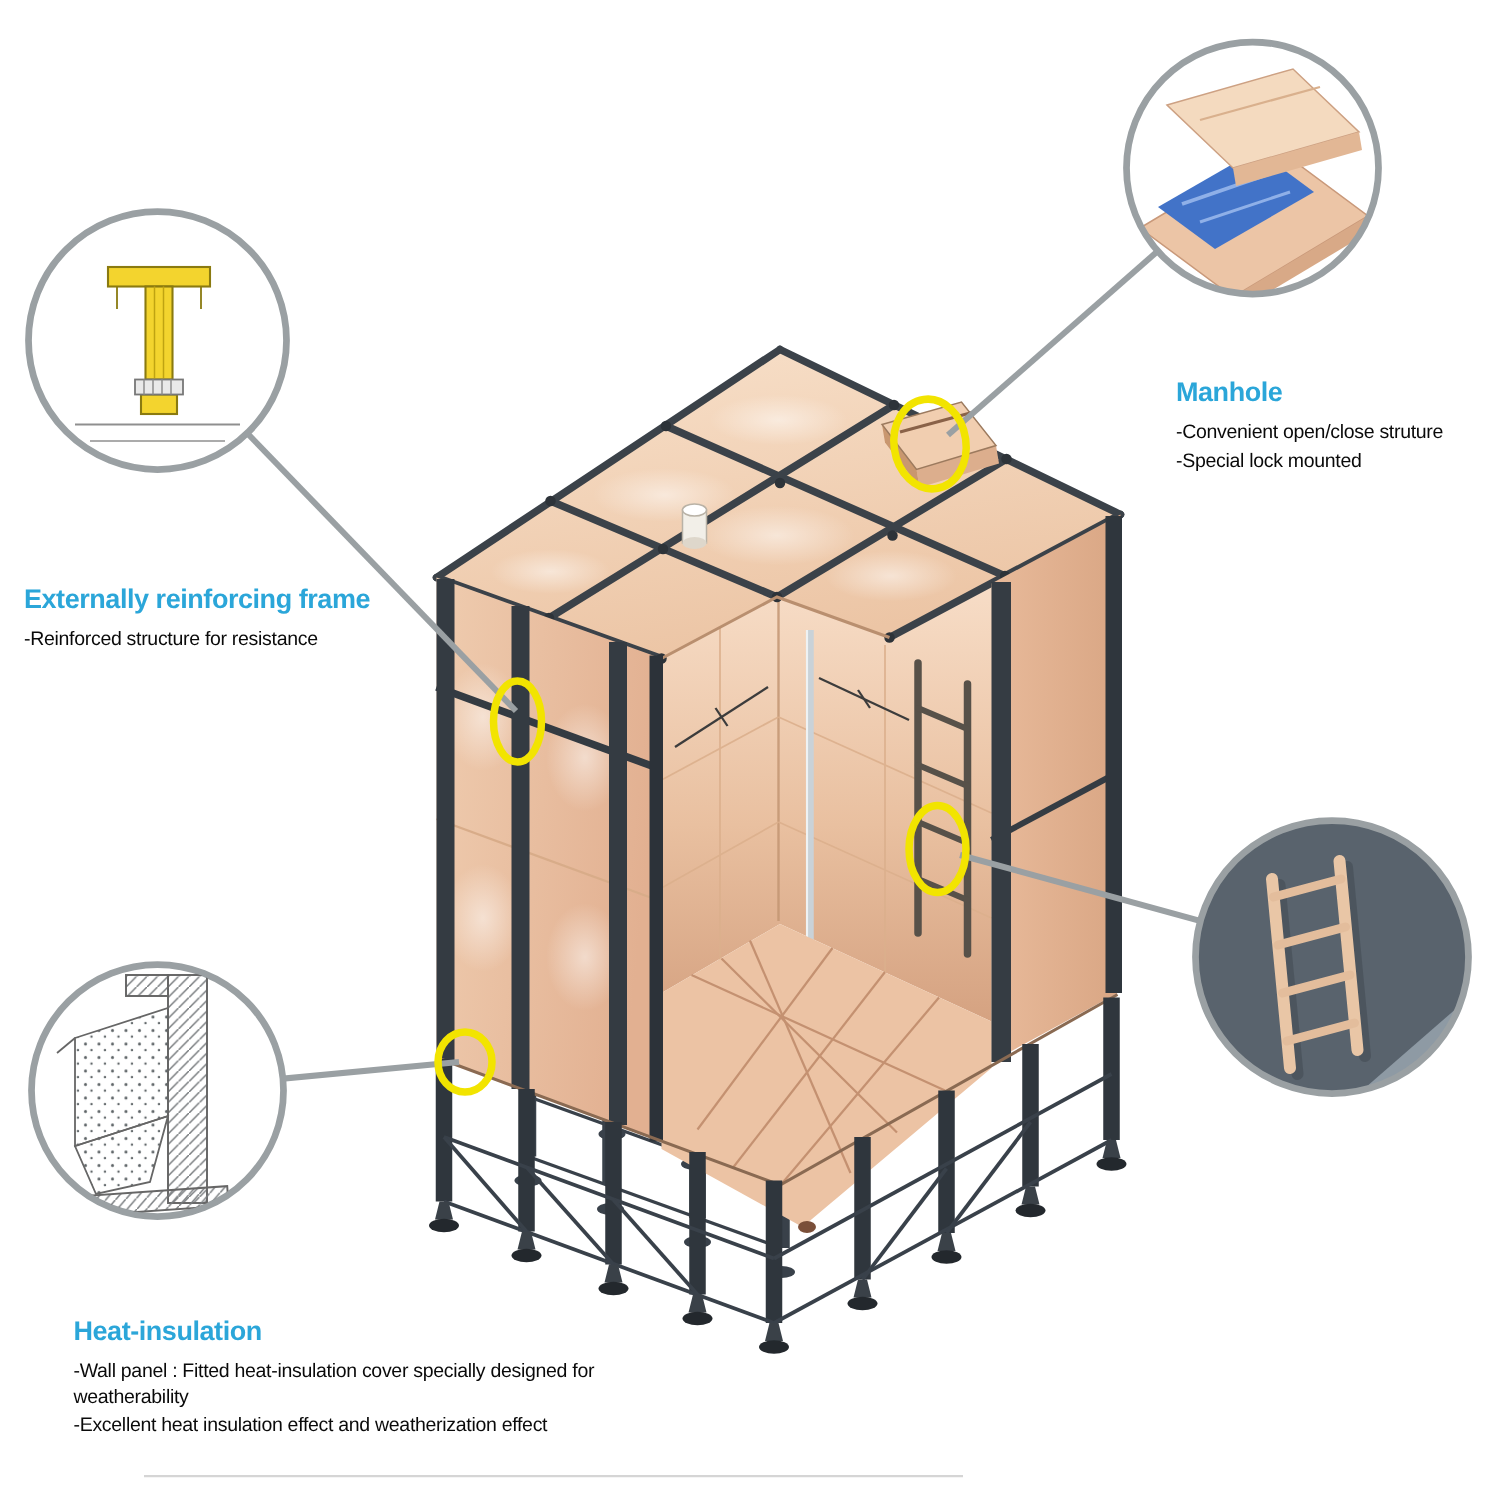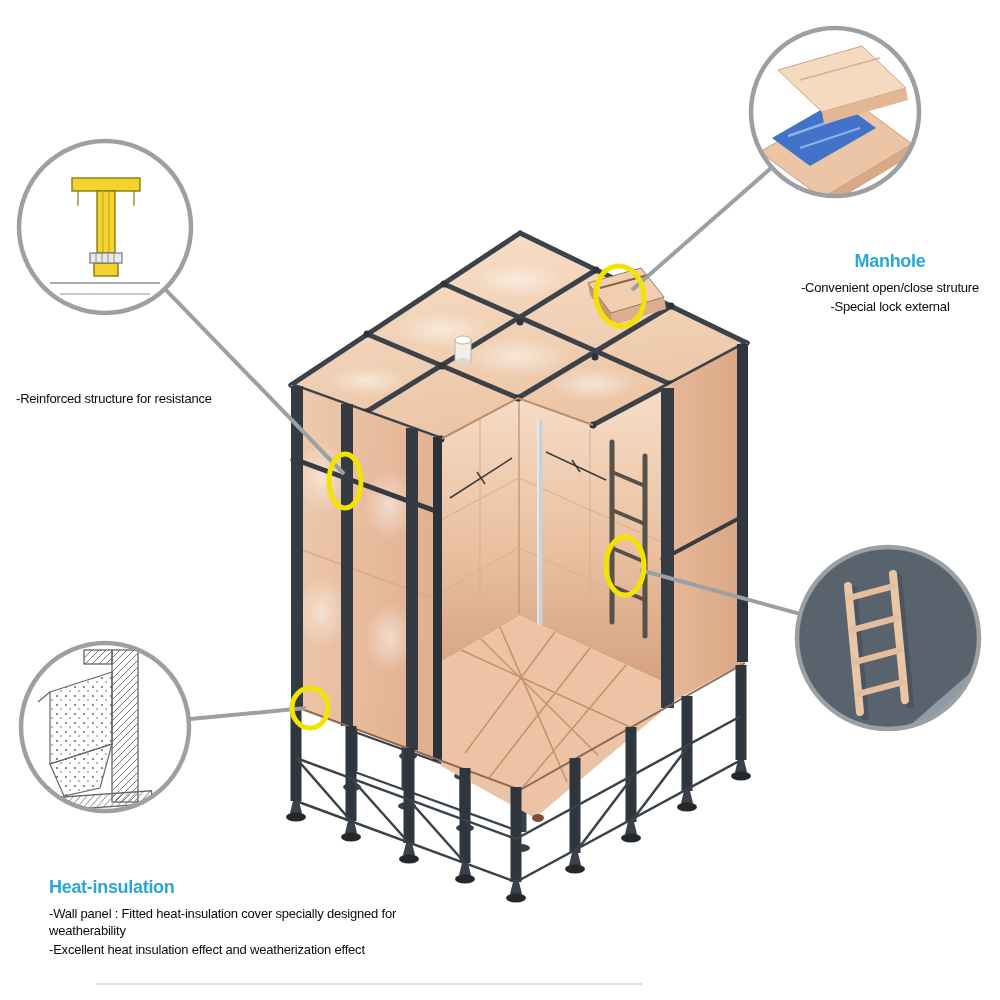--- a/index.html
+++ b/index.html
@@ -349,27 +349,28 @@
         <line x1="858" y1="694" x2="903" y2="682"></line>
       </g>
     </g>
     <circle cx="888" cy="638" r="91" fill="none" stroke="#9aa0a3" stroke-width="4.5"></circle>
   </g>
 
   <line x1="96" y1="984" x2="642" y2="984" stroke="#d5d5d5" stroke-width="1.5"></line>
 </svg>
 
 <div class="callout-block" style="left:16px;top:390px;width:256px;">
+  <div class="callout-heading">Externally reinforcing frame</div>
   <p class="bullet">-Reinforced structure for resistance</p>
 </div>
 
-<div class="callout-block nowrap" style="left:784px;top:252px;width:212px;text-align:center;">
+<div class="callout-block nowrap" style="left:784px;top:252px;width:212px;">
   <div class="callout-heading">Manhole</div>
   <p class="bullet">-Convenient open/close struture</p>
-  <p class="bullet">-Special lock external</p>
+  <p class="bullet">-Special lock mounted</p>
 </div>
 
 
 <div class="callout-block" style="left:14px;top:878px;width:368px;margin-left:35px;">
   <div class="callout-heading">Heat-insulation</div>
   <p class="bullet">-Wall panel : Fitted heat-insulation cover  specially designed for weatherability</p>
   <p class="bullet">-Excellent heat insulation effect and  weatherization effect</p>
 </div>
 
 </div>

